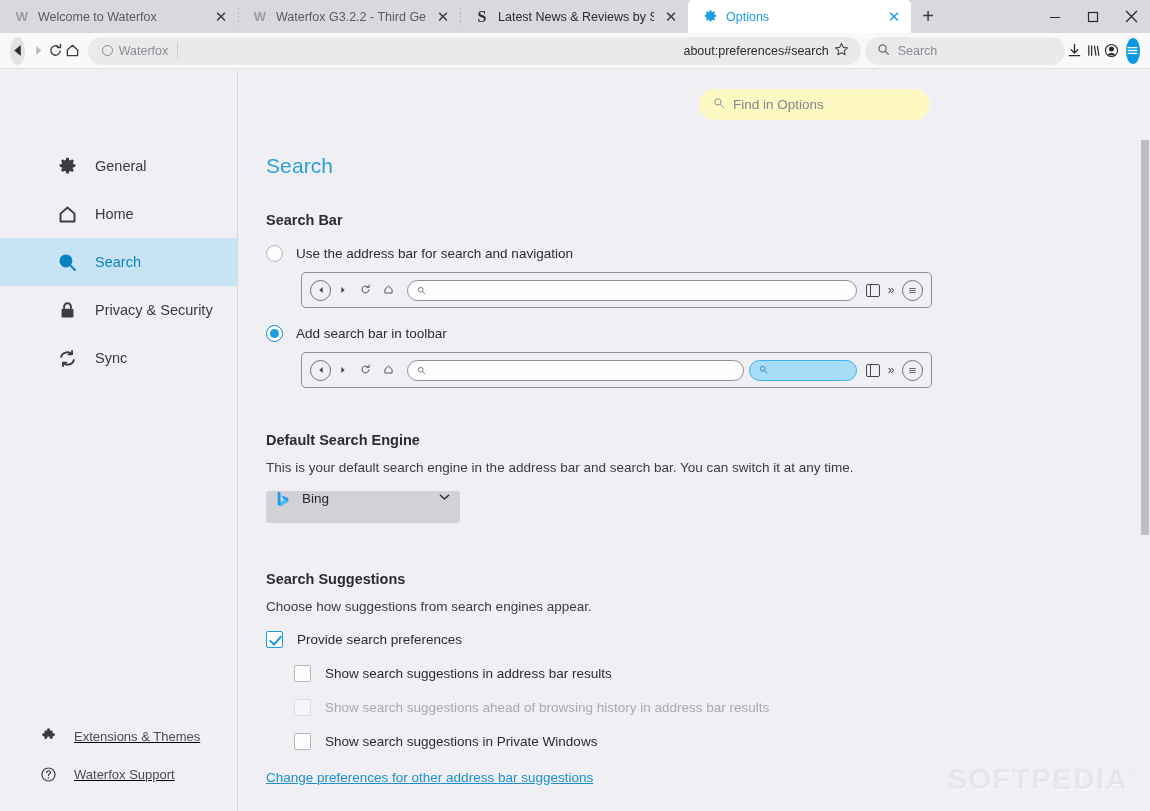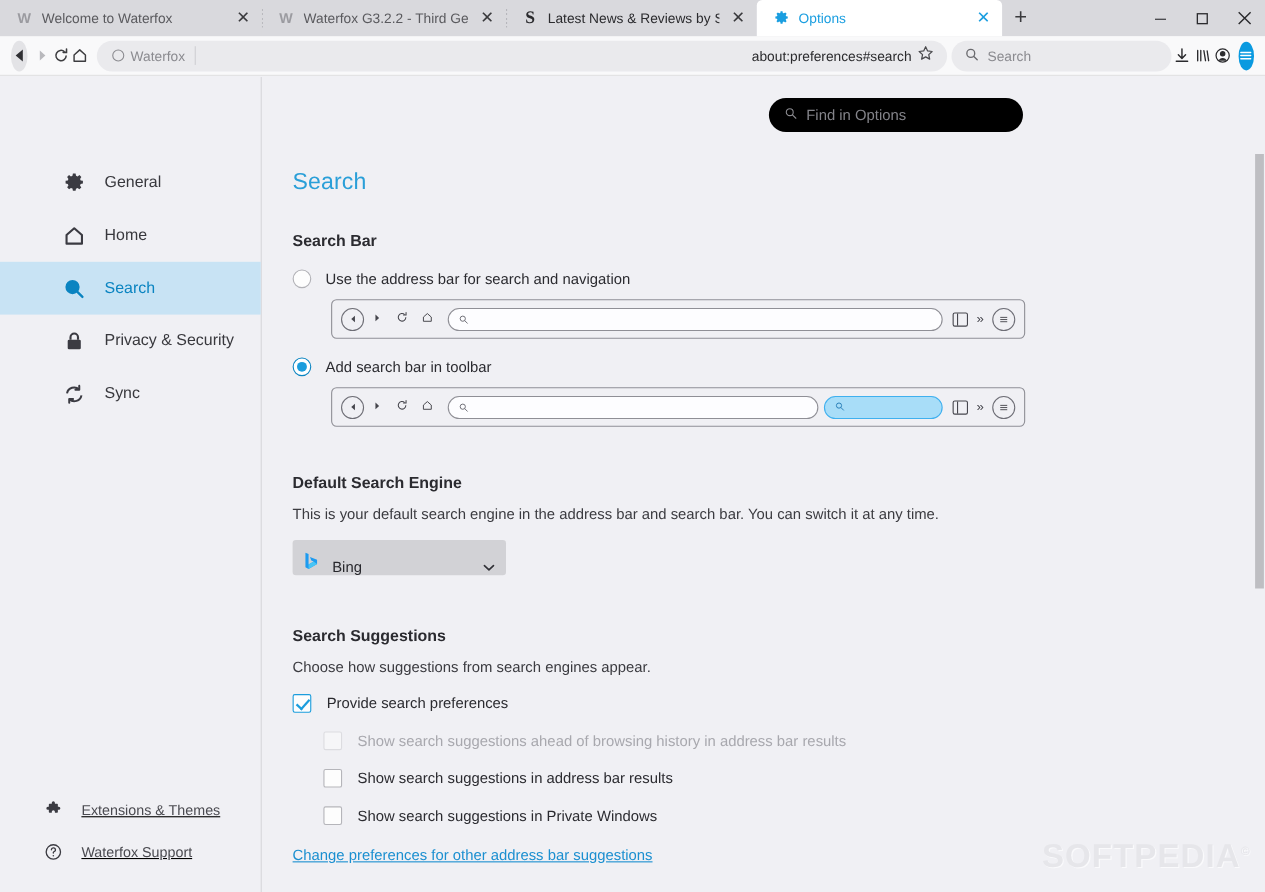--- a/index.html
+++ b/index.html
@@ -122,21 +122,21 @@
   .nav-small .ni-icon { width:24px; flex:0 0 24px; margin-right:10px; display:flex; align-items:center; }
 
   
   .main {
     position:absolute; top:70px; left:239px; right:0; bottom:0;
     background:#f0f0f4; overflow:hidden;
   }
   .findbox {
     position:absolute; top:19px; left:460px;
     width:231px; height:31px; border-radius:16px;
-    background:#000000;
+    background:#fef9c3;
     display:flex; align-items:center; padding-left:14px;
     font-size:13.5px; color:#84848a;
   }
   .findbox .mag { margin-right:8px; font-size:12px; color:#8b8b90; }
   .content { position:absolute; top:0; left:27px; right:20px; }
 
   h1.page-title {
     font-size:21px; font-weight:400; color:#2a9fd8;
     margin:84px 0 0 0; letter-spacing:0.1px;
   }
@@ -193,21 +193,21 @@
   .tbp-chev { width:22px;text-align:center;color:#46464d;font-size:12px;flex:0 0 22px; }
   .tbp-menu {
     width:21px;height:21px;border-radius:50%;border:1.2px solid #6e6e76;flex:0 0 21px;
     display:flex;align-items:center;justify-content:center;color:#46464d;font-size:9px;
   }
 
   
   .engine-select {
     margin-top:16px; width:194px; height:32px;
     background:#d2d2d6; border-radius:3px;
-    display:flex; align-items:flex-end; padding:0 10px;
+    display:flex; align-items:flex-start; padding:0 10px;
     font-size:13.5px; color:#28282d;
   }
   .engine-select .eng-ico {
     width:18px; flex:0 0 18px; margin-right:8px; font-weight:bold; font-size:14px;
     color:#1d9bf0; font-family:"Liberation Serif", serif;
   }
   .engine-select .chev { margin-left:auto; color:#303036; font-size:11px; }
 
   
   .cb-row { display:flex; align-items:center; margin-top:17px; }
@@ -578,27 +578,27 @@
       
       <h2 class="section" style="margin-top:48px;">Search Suggestions</h2>
       <p class="desc">Choose how suggestions from search engines appear.</p>
 
       <div class="cb-row">
         <span class="cb checked"></span>
         <span class="cb-label">Provide search preferences</span>
       </div>
 
       <div class="cb-row indent">
+        <span class="cb"></span>
+        <span class="cb-label">Show search suggestions in address bar results</span>
+      </div>
+
+      <div class="cb-row indent">
         <span class="cb disabled"></span>
         <span class="cb-label dim">Show search suggestions ahead of browsing history in address bar results</span>
-      </div>
-
-      <div class="cb-row indent">
-        <span class="cb"></span>
-        <span class="cb-label">Show search suggestions in address bar results</span>
       </div>
 
       <div class="cb-row indent">
         <span class="cb"></span>
         <span class="cb-label">Show search suggestions in Private Windows</span>
       </div>
 
       <a class="link" href="#">Change preferences for other address bar suggestions</a>
     </div>
 

